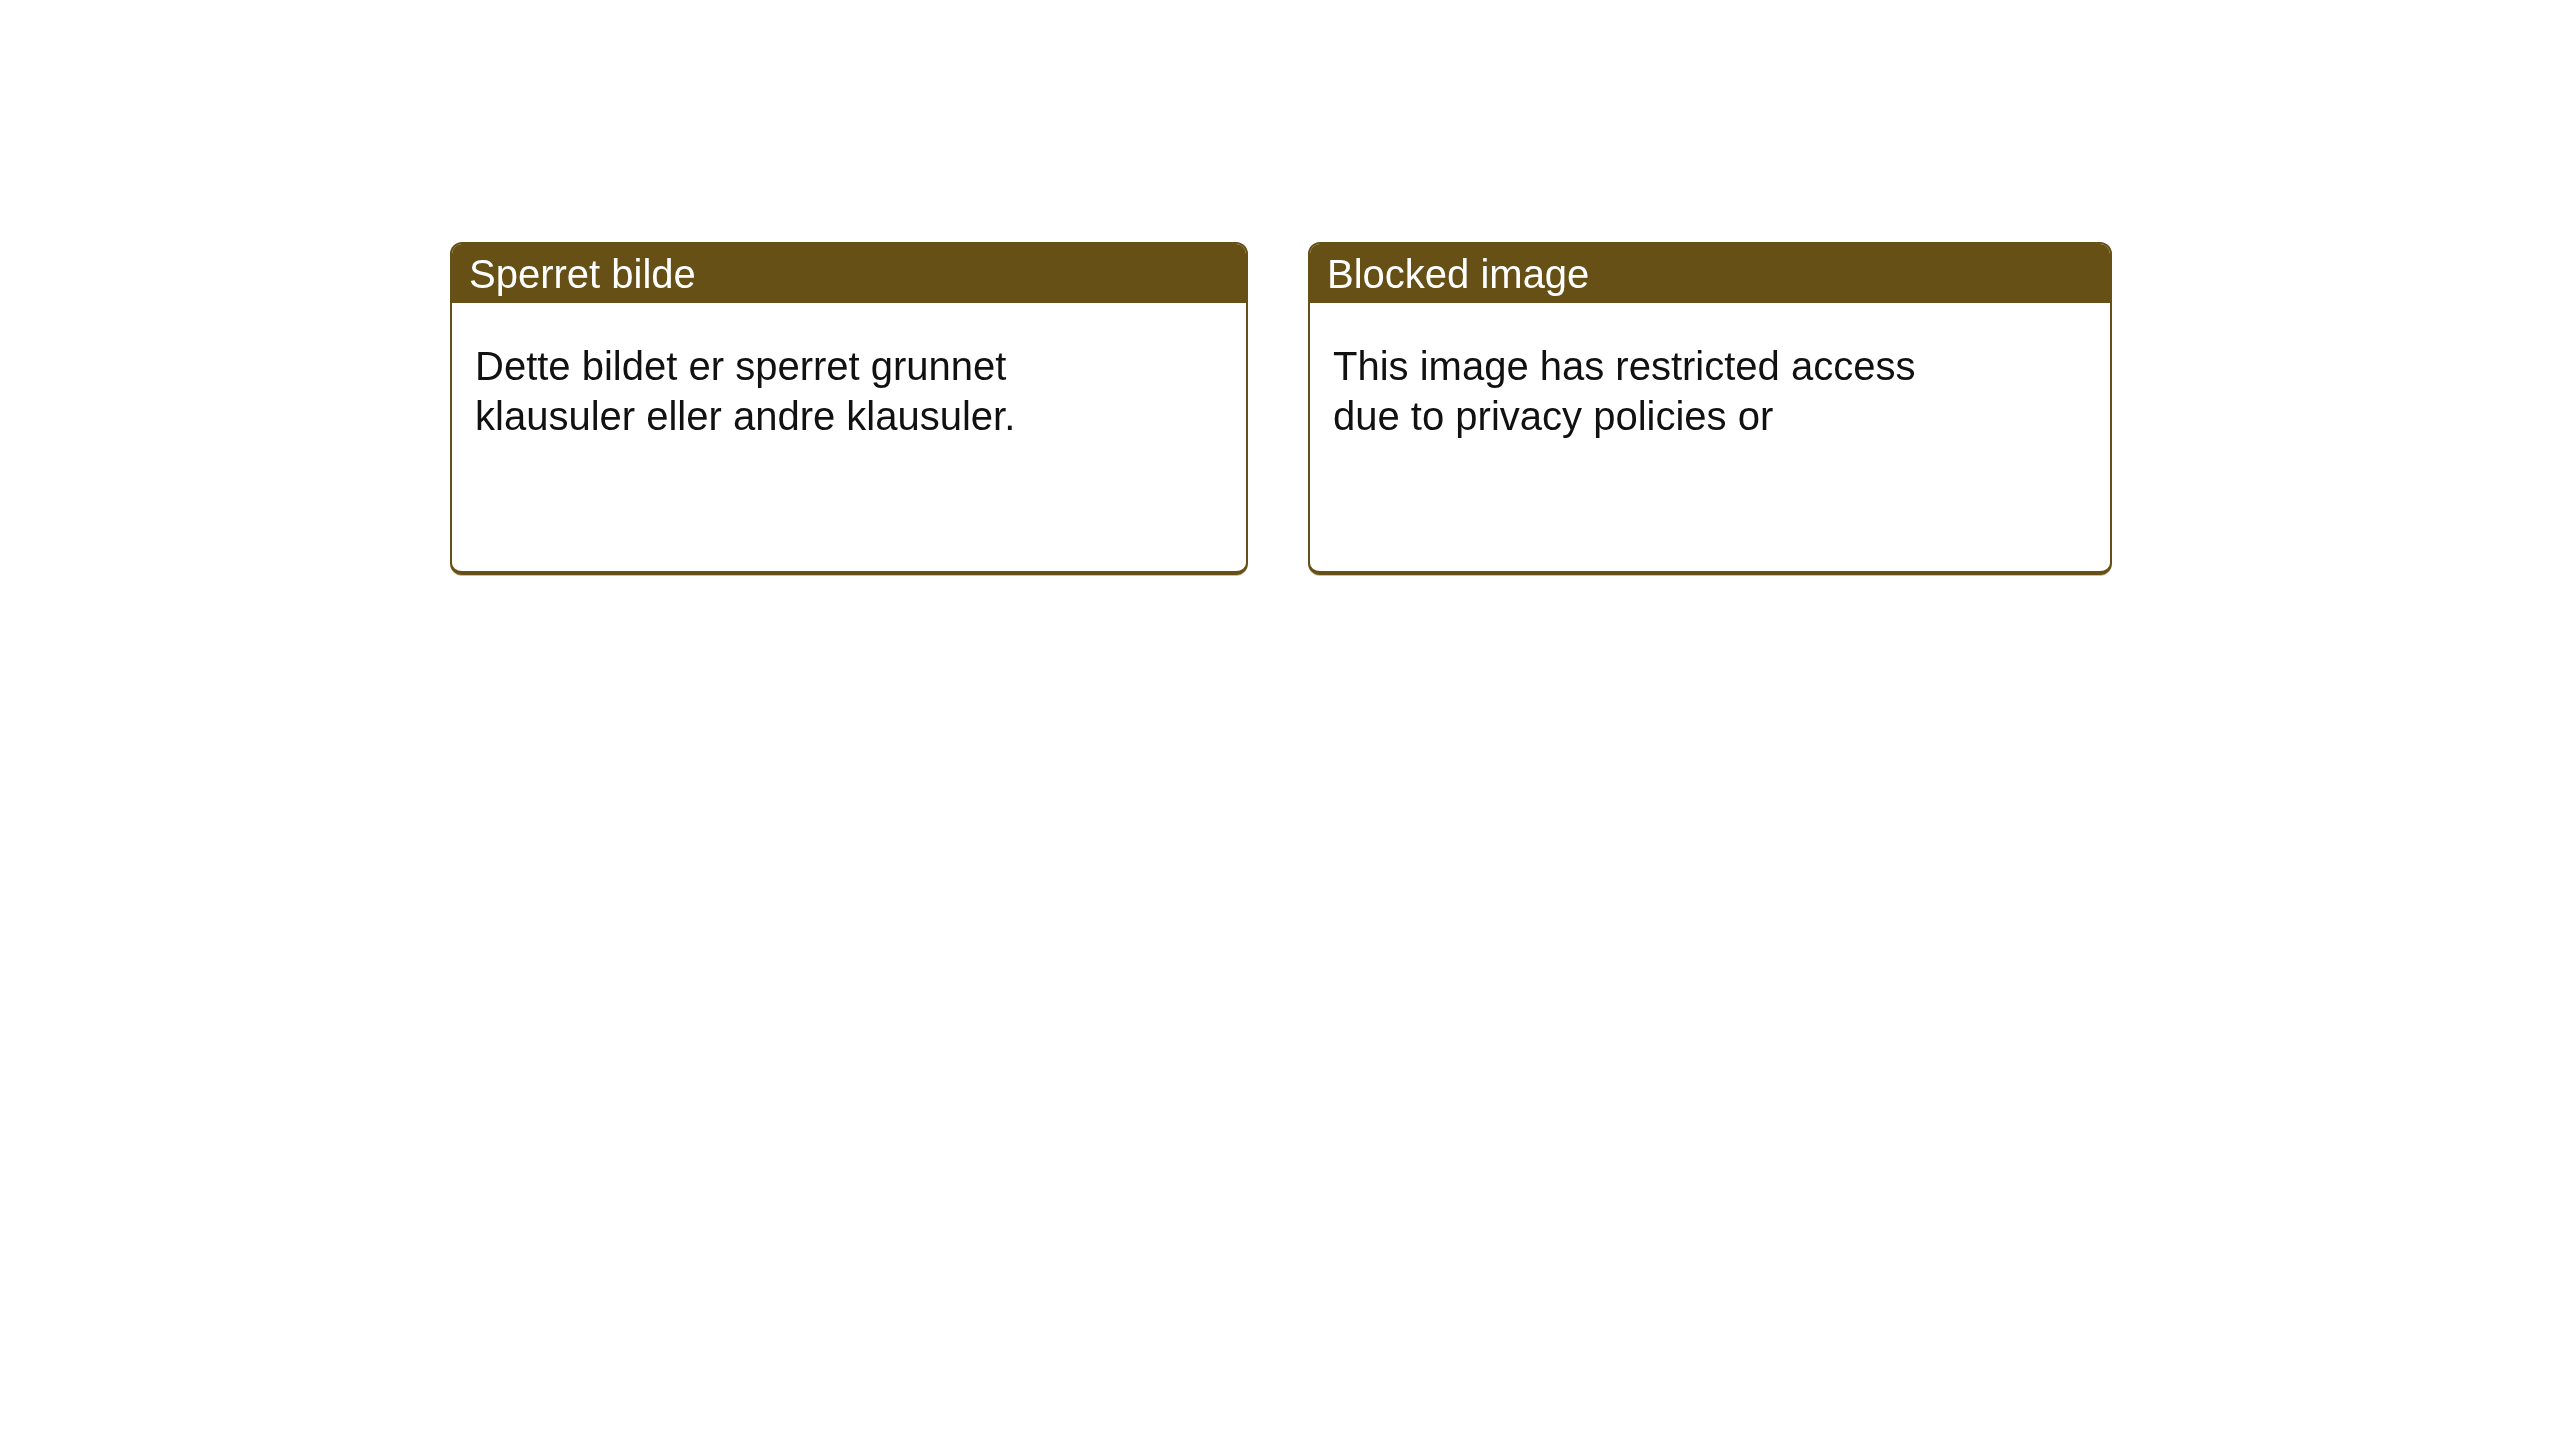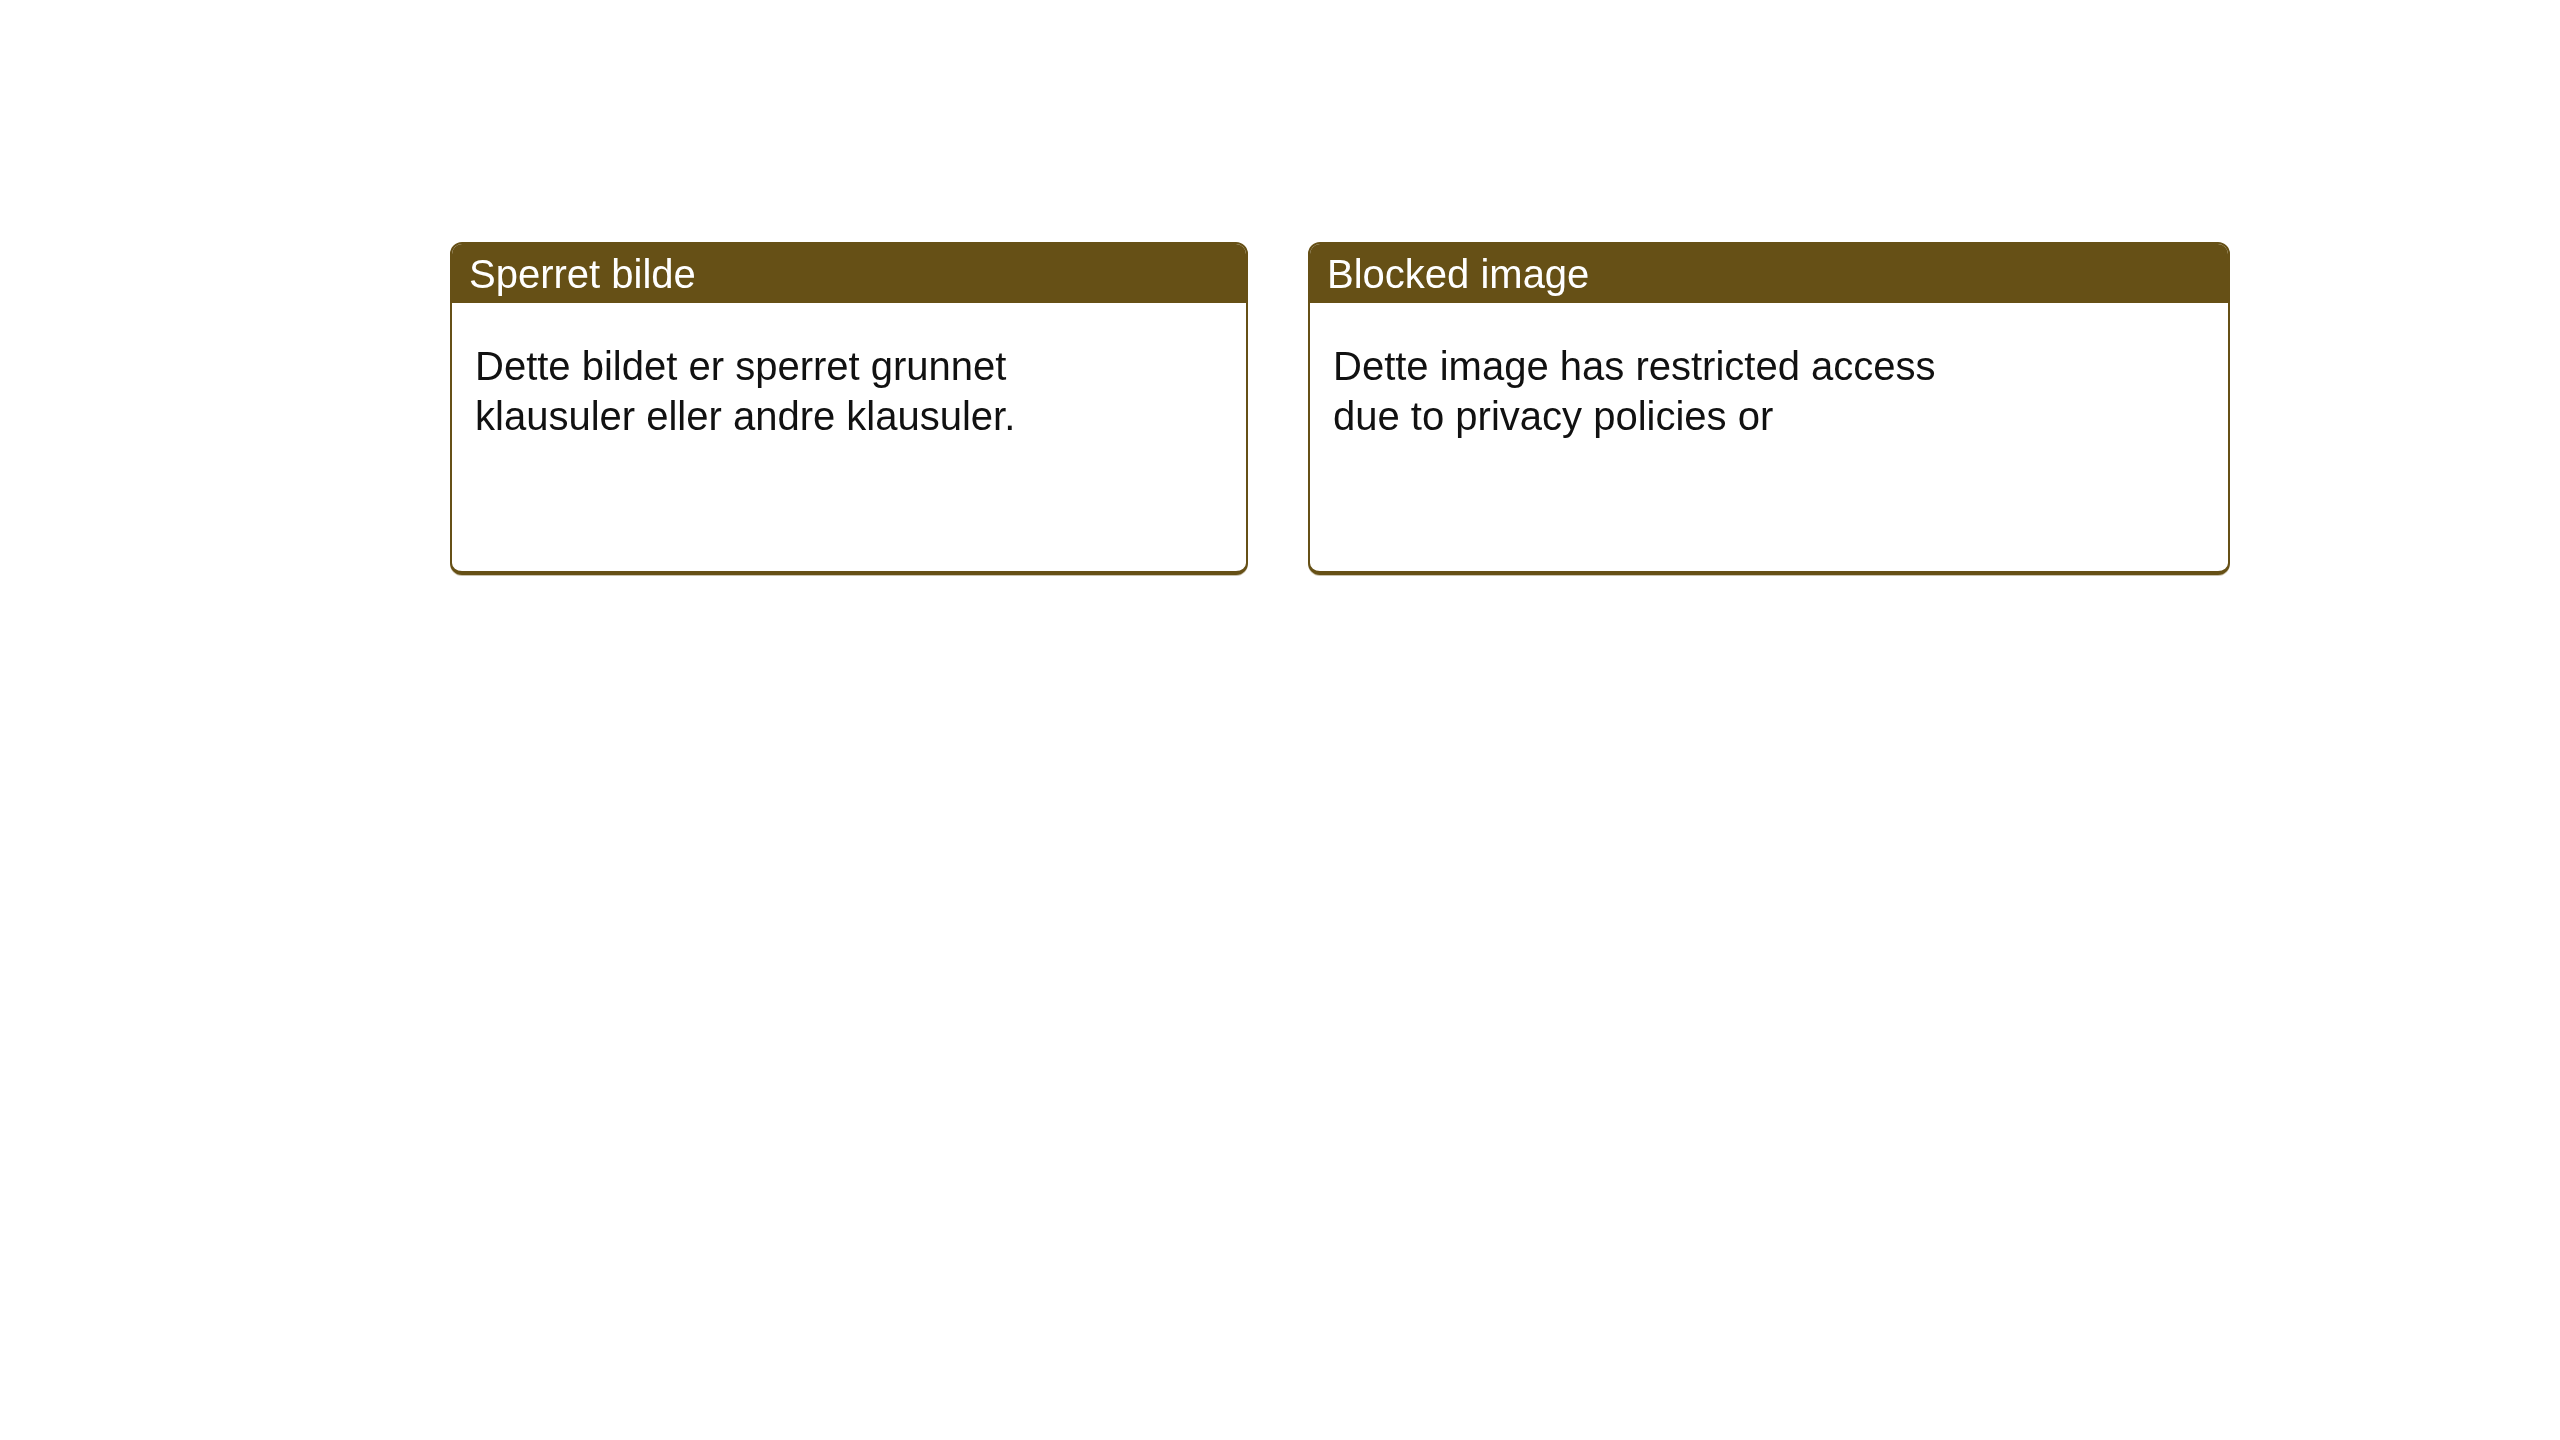--- a/index.html
+++ b/index.html
@@ -26,21 +26,21 @@
     border-radius: 12px;
     overflow: hidden;
     box-shadow: 0 1px 0 rgba(102, 80, 22, 0.35);
   }
   .card-left {
     left: 450px;
     width: 798px;
   }
   .card-right {
     left: 1308px;
-    width: 922px;
+    width: 804px;
   }
   .card-header {
     box-sizing: border-box;
     height: 59px;
     background: #665016;
     display: flex;
     align-items: center;
     padding: 0 20px 0 17px;
   }
   .card-title {
@@ -74,18 +74,18 @@
       <p class="card-line">Dette bildet er sperret grunnet</p>
       <p class="card-line">klausuler eller andre klausuler.</p>
     </div>
   </section>
 
   <section class="card card-right">
     <header class="card-header">
       <span class="card-title">Blocked image</span>
     </header>
     <div class="card-body">
-      <p class="card-line">Dette image has restricted access</p>
+      <p class="card-line">This image has restricted access</p>
       <p class="card-line">due to privacy policies or</p>
     </div>
   </section>
 
 </div>
 
 </body></html>

